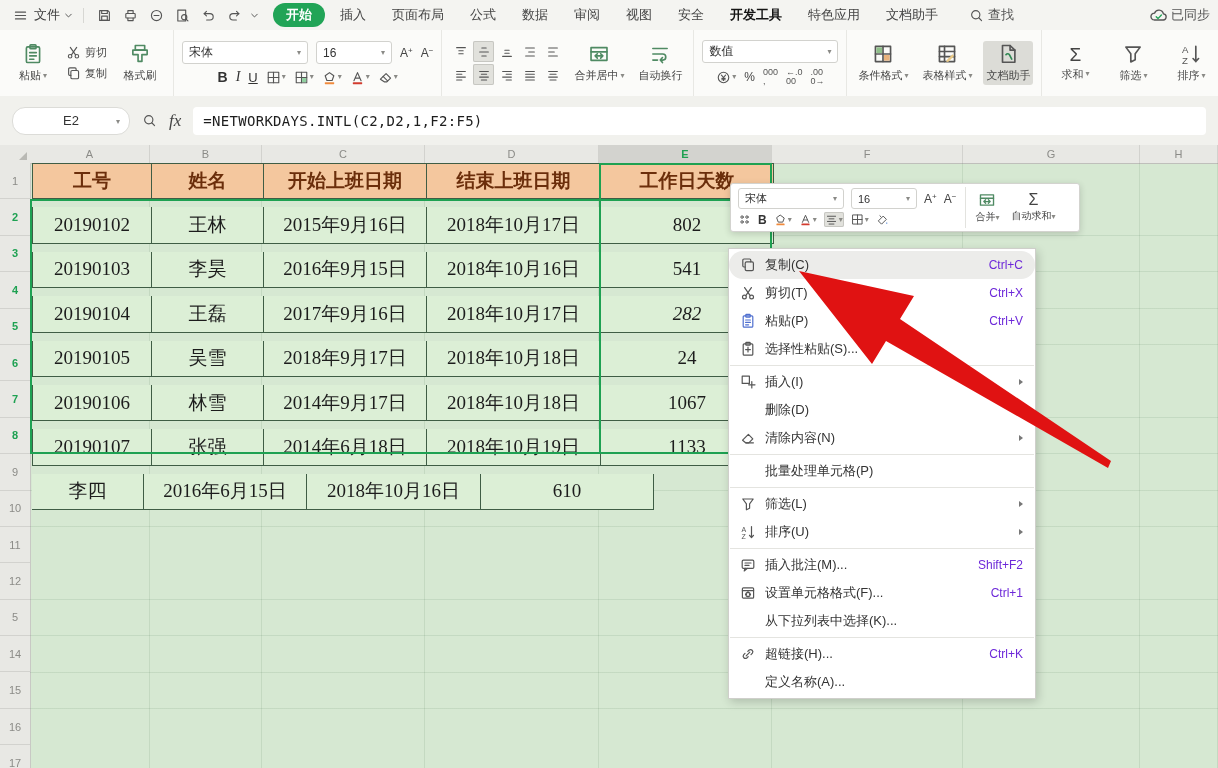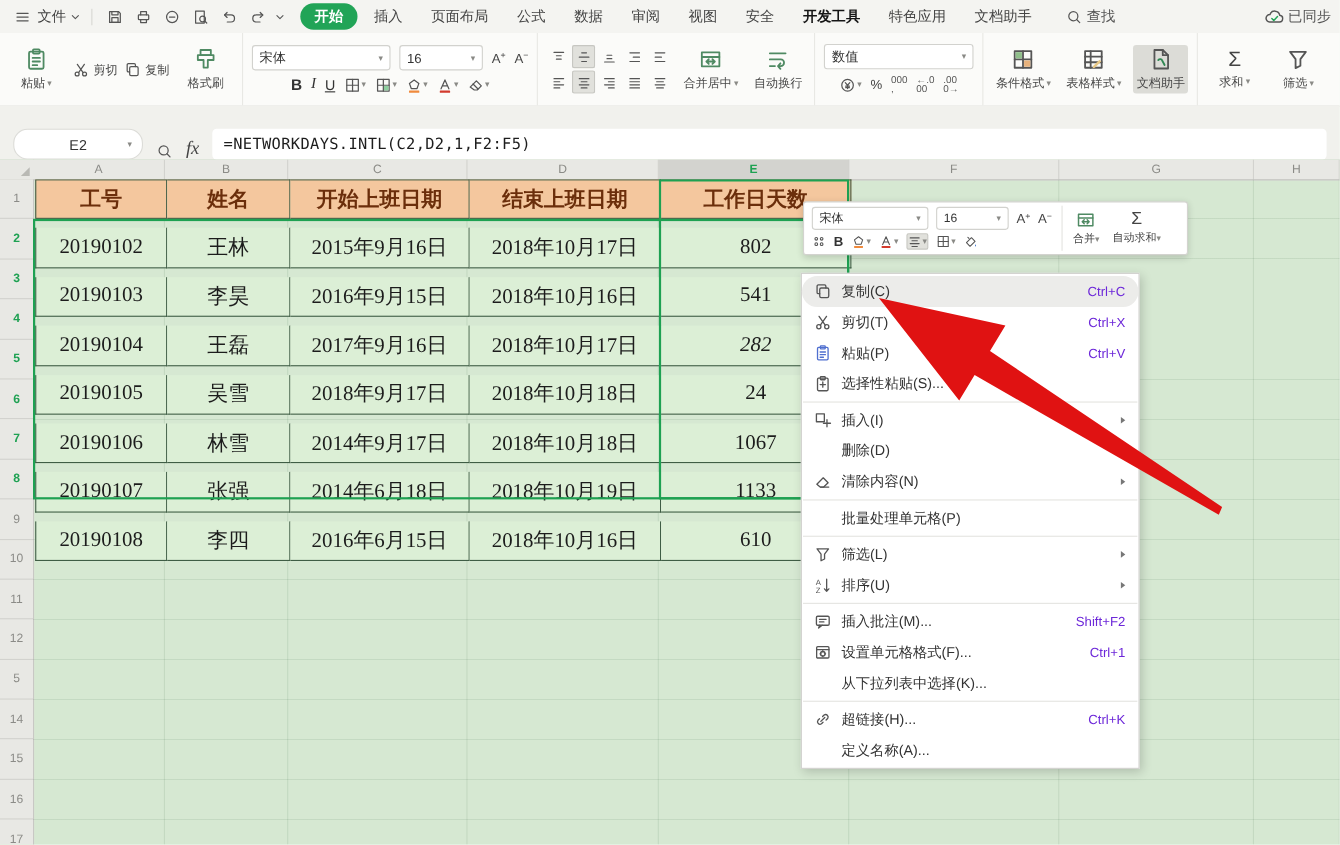--- a/index.html
+++ b/index.html
@@ -25,40 +25,40 @@
   .find{display:flex;align-items:center;gap:4px;margin-left:16px;color:#555;}
   .sync{margin-left:auto;display:flex;align-items:center;gap:4px;color:#555;white-space:nowrap;}
   
   .ribbon{position:absolute;top:30px;left:0;right:0;height:66px;background:#fbfbf9;
     border-bottom:1px solid #dededa;display:flex;font-size:11px;color:#474747;}
   .sec{border-right:1px solid #e8e8e4;padding:4px 8px;display:flex;gap:8px;align-items:center;}
   .bigbtn{display:flex;flex-direction:column;align-items:center;justify-content:center;gap:3px;
     min-width:44px;padding:2px 3px;border-radius:3px;white-space:nowrap;}
   .bigbtn .lbl{display:flex;align-items:center;gap:2px;}
   .bigbtn.sel{background:#dcdcd7;}
-  .stack{display:flex;flex-direction:row;gap:6px;}
+  .stack{display:flex;flex-direction:column;gap:6px;}
   .smallbtn{display:flex;align-items:center;gap:4px;white-space:nowrap;}
   .col2{display:flex;flex-direction:column;gap:5px;justify-content:center;}
   .row{display:flex;align-items:center;gap:8px;}
   .combo{background:#fff;border:1px solid #d2d2ce;border-radius:3px;height:21px;display:flex;
     align-items:center;justify-content:space-between;padding:0 6px;font-size:12px;color:#333;}
   .fmt{display:flex;align-items:center;gap:1px;}
   .bB{font-weight:bold;font-size:14px;color:#333;}
   .bI{font-style:italic;font-family:"Liberation Serif",serif;font-size:14px;color:#333;}
   .bU{text-decoration:underline;font-size:13px;color:#333;}
   .algrid{display:grid;grid-template-columns:repeat(5,21px);grid-auto-rows:21px;gap:2px;}
   .al{display:flex;align-items:center;justify-content:center;border-radius:2px;}
   .al svg{width:14px;height:14px}
   .al.sel{background:#e1e1dc;box-shadow:inset 0 0 0 1px #c7c7c2;}
   .numtxt{font-size:12px;color:#444;}
   .tinytxt{font-size:9px;color:#555;line-height:1;}
   .sigma{font-size:19px;color:#444;line-height:1;}
   
   .fbar{position:absolute;top:96px;left:0;right:0;height:49px;background:#f1f1ed;
-    border-bottom:1px solid #d8d8d4;display:flex;align-items:flex-end;padding:0 12px;gap:12px;}
+    border-bottom:1px solid #d8d8d4;display:flex;align-items:center;padding:0 12px;gap:12px;}
   .namebox{width:116px;height:26px;background:#fff;border:1px solid #dcdcd8;border-radius:13px;
     display:flex;align-items:center;justify-content:center;gap:0;position:relative;font-size:13px;color:#333;}
   .namebox .caret{position:absolute;right:9px;top:10px;}
   .fx{font-style:italic;font-family:"Liberation Serif",serif;font-size:17px;color:#444;}
   .fbox{flex:1;height:28px;background:#fff;border-radius:4px;display:flex;align-items:center;
     padding:0 10px;font-family:"DejaVu Sans Mono",monospace;font-size:14px;color:#1d1d1d;letter-spacing:0.3px;}
   
   .grid{position:absolute;top:145px;left:0;right:0;bottom:0;background:#d6e8d2;overflow:hidden;}
   .corner{position:absolute;left:0;top:0;width:30px;height:18px;background:#e8e8e4;
     border-right:1px solid #c8c8c4;border-bottom:1px solid #bfbfbb;}
@@ -619,21 +619,20 @@
           <div class="tcell" style="width: 173px;">1067</div>
         </div>
         <div class="trow tdata">
           <div class="tcell firstcol" style="width: 120px;">20190107</div>
           <div class="tcell" style="width: 112px;">张强</div>
           <div class="tcell" style="width: 163px;">2014年6月18日</div>
           <div class="tcell" style="width: 174px;">2018年10月19日</div>
           <div class="tcell" style="width: 173px;">1133</div>
         </div>
         <div class="trow tdata">
-          <div class="tcell firstcol" style="width: 120px;">20190108</div>
           <div class="tcell" style="width: 112px;">李四</div>
           <div class="tcell" style="width: 163px;">2016年6月15日</div>
           <div class="tcell" style="width: 174px;">2018年10月16日</div>
           <div class="tcell" style="width: 173px;">610</div>
         </div>
       </div>
     <div class="sel-range"></div>
     <div class="sel-col"></div>
   <div class="vline" style="left: 119px;"></div>
       <div class="vline" style="left: 231px;"></div>

